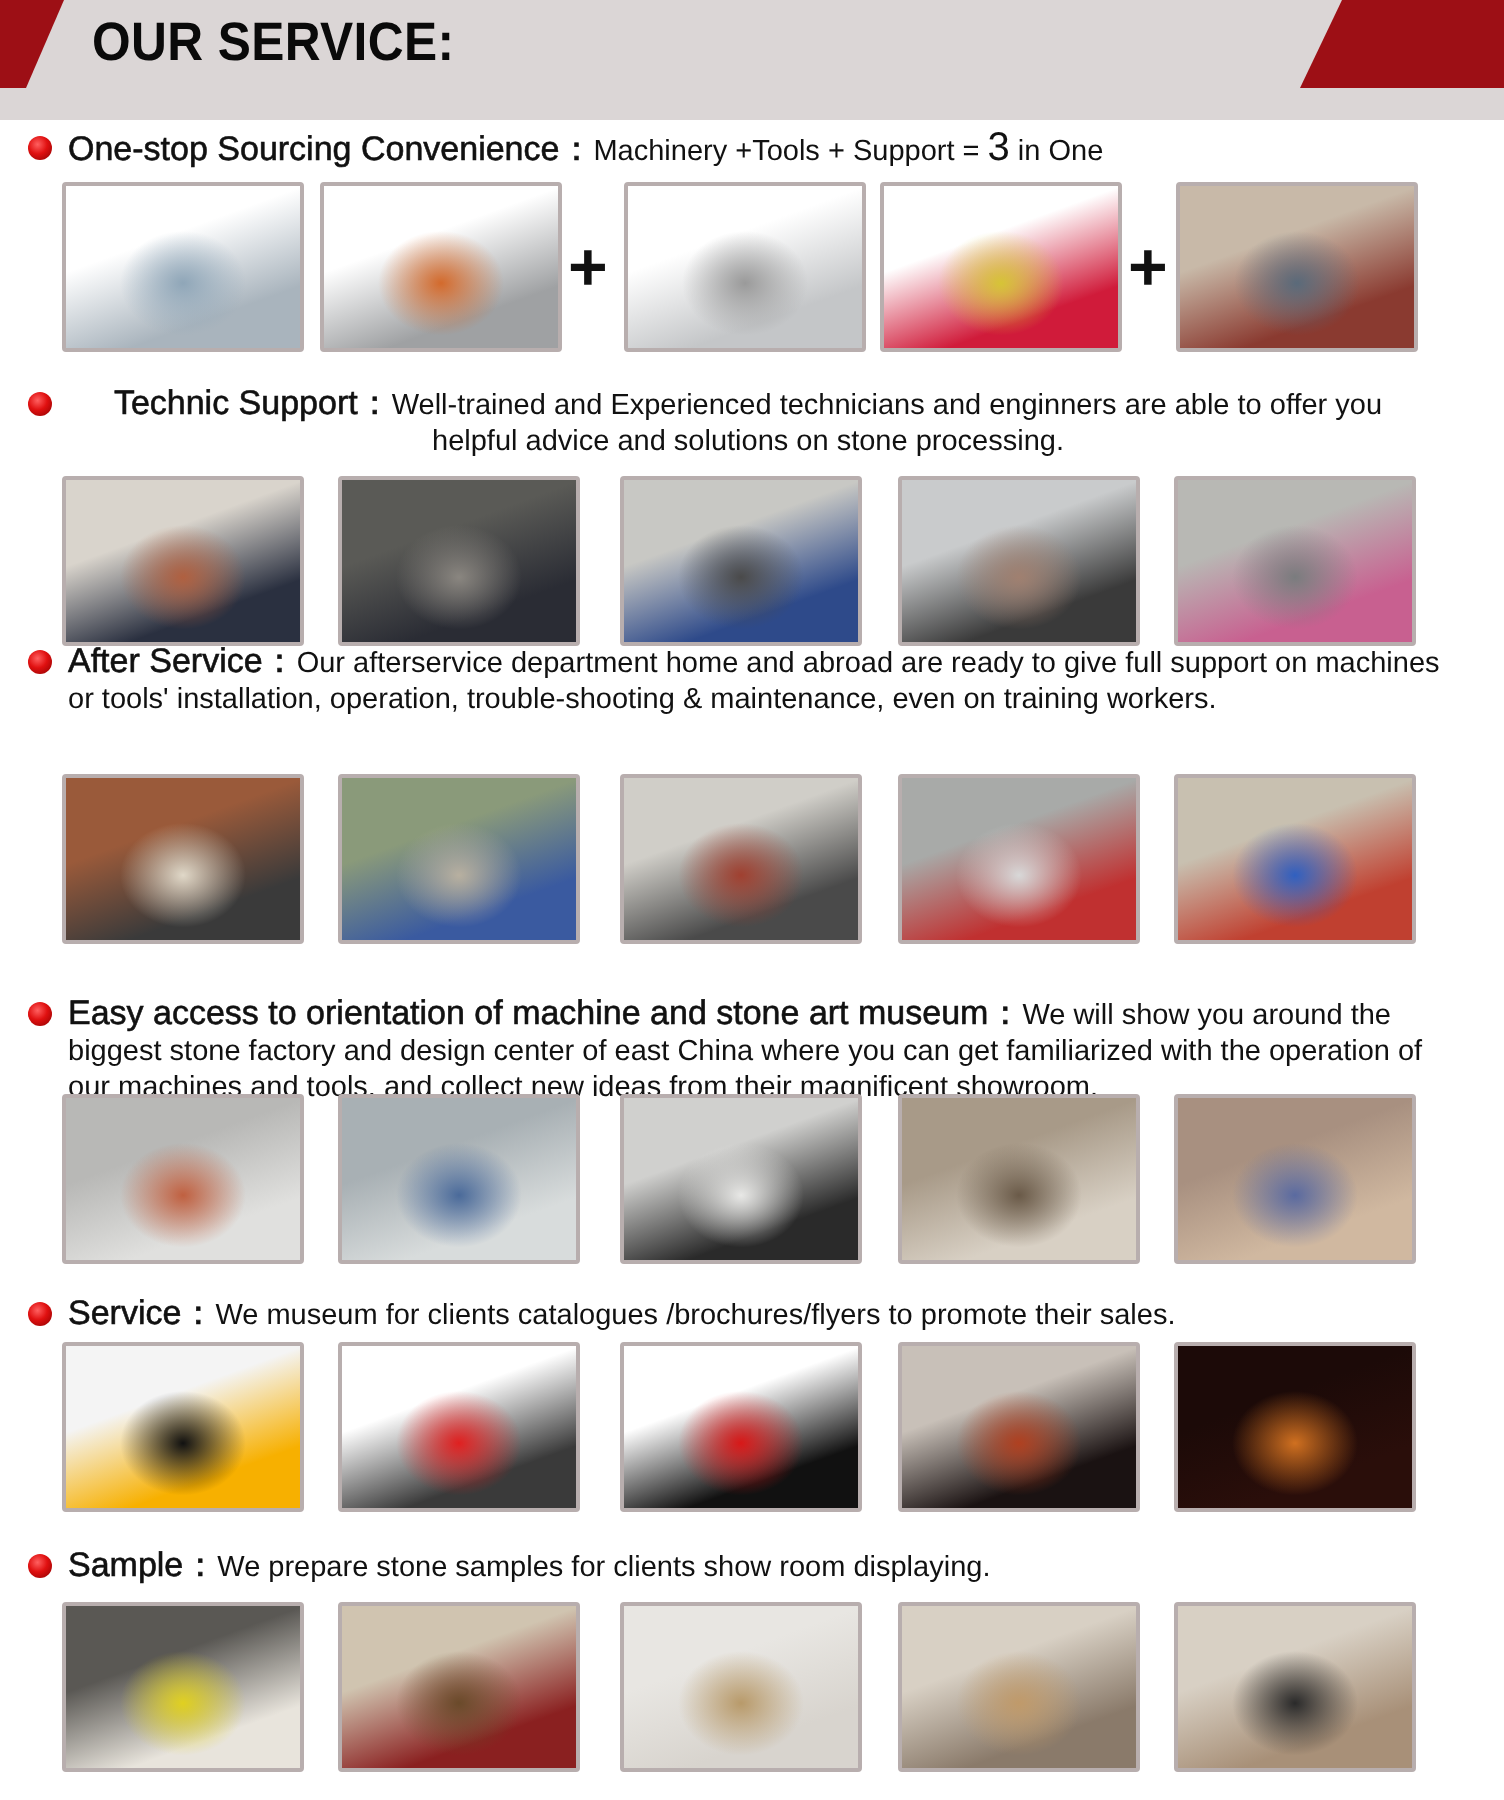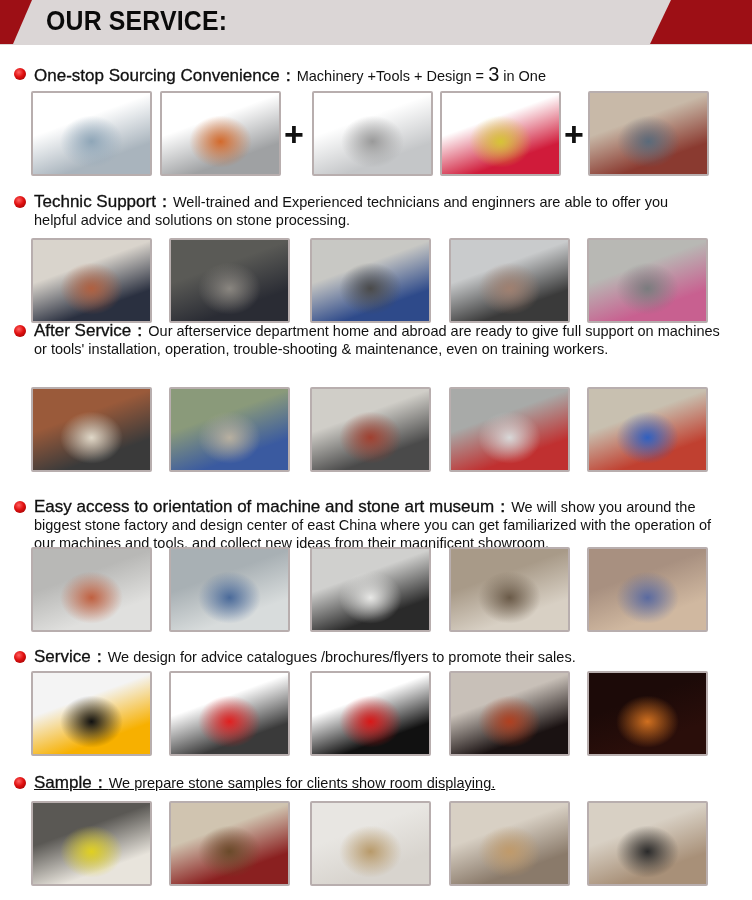--- a/index.html
+++ b/index.html
@@ -1,17 +1,17 @@
 <!DOCTYPE html>
 <html><head>
 <meta charset="utf-8">
 <style>
   html,body{margin:0;padding:0;background:#fff;}
   body{width:752px;height:900px;position:relative;overflow:hidden;font-family:"Liberation Sans",sans-serif;color:#111;}
-  .header{position:absolute;left:0;top:0;width:752px;height:45px;background:#dbd6d6;}
+  .header{position:absolute;left:0;top:0;width:752px;height:60px;background:#dbd6d6;}
   .red-left{position:absolute;left:0;top:0;width:34px;height:44px;background:#9d0f15;clip-path:polygon(0 0,32px 0,13px 44px,0 44px);}
   .red-right{position:absolute;left:650px;top:0;width:102px;height:44px;background:#9d0f15;clip-path:polygon(21px 0,102px 0,102px 44px,0 44px);}
   .header-title{position:absolute;left:46px;top:6px;font-size:27px;font-weight:bold;letter-spacing:0.2px;color:#0a0a0a;transform:scaleX(0.92);transform-origin:left center;}
   .section-head{position:absolute;left:14px;font-size:15px;line-height:18px;color:#111;}
   .bullet{position:absolute;left:0;top:3px;width:12px;height:12px;border-radius:50%;background:radial-gradient(circle at 40% 35%,#ff6060 0%,#e01010 45%,#8a0000 100%);}
   .head-text{display:block;padding-left:20px;}
   .title{font-weight:normal;font-size:17px;-webkit-text-stroke:0.3px #111;}
   .desc{font-size:14.5px;}
   .thumb{position:absolute;width:117px;height:81px;border:2px solid #b8aeae;border-radius:2px;overflow:hidden;box-sizing:content-box;}
   .plus{position:absolute;font-size:34px;font-weight:bold;line-height:34px;color:#111;}
@@ -21,32 +21,32 @@
 
 <div class="header">
   <div class="red-left"></div>
   <div class="red-right"></div>
   <div class="header-title">OUR SERVICE:</div>
 </div>
 
 <div class="section-head" style="top:65px;width:700px;">
   <span class="bullet"></span>
   <span class="head-text">
-    <span class="title">One-stop Sourcing Convenience：</span><span class="desc">Machinery +Tools + Design = </span><span style="font-size:20px;">3</span><span class="desc"> in  One</span>
+    <span class="title">One-stop Sourcing Convenience：</span><span class="desc">Machinery +Tools + Support = </span><span style="font-size:20px;">3</span><span class="desc"> in  One</span>
   </span>
 </div>
 <div class="thumb" style="left: 31px; top: 91px; background: radial-gradient(at 50% 60%, rgb(143, 166, 184) 0%, rgba(143, 166, 184, 0) 38%), linear-gradient(160deg, rgb(255, 255, 255) 0%, rgb(255, 255, 255) 35%, rgb(169, 180, 189) 75%, rgb(169, 180, 189) 100%);" title="bridge stone cutting machine"></div>
 <div class="thumb" style="left: 160px; top: 91px; background: radial-gradient(at 50% 60%, rgb(211, 106, 44) 0%, rgba(211, 106, 44, 0) 38%), linear-gradient(160deg, rgb(255, 255, 255) 0%, rgb(255, 255, 255) 35%, rgb(159, 161, 163) 75%, rgb(159, 161, 163) 100%);" title="edge polishing machine"></div>
 <div class="plus" style="left:284px;top:117px;">+</div>
 <div class="thumb" style="left: 312px; top: 91px; background: radial-gradient(at 50% 60%, rgb(154, 154, 154) 0%, rgba(154, 154, 154, 0) 38%), linear-gradient(160deg, rgb(255, 255, 255) 0%, rgb(255, 255, 255) 35%, rgb(196, 198, 200) 75%, rgb(196, 198, 200) 100%);" title="diamond saw blades"></div>
 <div class="thumb" style="left: 440px; top: 91px; background: radial-gradient(at 50% 60%, rgb(214, 196, 54) 0%, rgba(214, 196, 54, 0) 38%), linear-gradient(160deg, rgb(255, 255, 255) 0%, rgb(255, 255, 255) 35%, rgb(208, 27, 58) 75%, rgb(208, 27, 58) 100%);" title="polishing pads"></div>
 <div class="plus" style="left:564px;top:117px;">+</div>
 <div class="thumb" style="left: 588px; top: 91px; background: radial-gradient(at 50% 60%, rgb(90, 106, 122) 0%, rgba(90, 106, 122, 0) 38%), linear-gradient(160deg, rgb(200, 185, 168) 0%, rgb(200, 185, 168) 35%, rgb(138, 58, 48) 75%, rgb(138, 58, 48) 100%);" title="stone showroom"></div>
 
-<div class="section-head" style="top:193px;width:700px;">
+<div class="section-head" style="top:193px;width:700px;text-align:center;">
   <span class="bullet"></span>
   <span class="head-text"><span class="title">Technic Support：</span><span class="desc">Well-trained and Experienced technicians and enginners are able to offer you helpful advice and solutions on stone processing.</span></span>
 </div>
 <div class="thumb" style="left: 31px; top: 238px; background: radial-gradient(at 50% 60%, rgb(176, 96, 64) 0%, rgba(176, 96, 64, 0) 38%), linear-gradient(160deg, rgb(217, 212, 204) 0%, rgb(217, 212, 204) 35%, rgb(42, 48, 64) 75%, rgb(42, 48, 64) 100%);" title="technician at machine"></div>
 <div class="thumb" style="left: 169px; top: 238px; background: radial-gradient(at 50% 60%, rgb(138, 134, 128) 0%, rgba(138, 134, 128, 0) 38%), linear-gradient(160deg, rgb(90, 90, 86) 0%, rgb(90, 90, 86) 35%, rgb(42, 44, 52) 75%, rgb(42, 44, 52) 100%);" title="technician repairing"></div>
 <div class="thumb" style="left: 310px; top: 238px; background: radial-gradient(at 50% 60%, rgb(74, 74, 74) 0%, rgba(74, 74, 74, 0) 38%), linear-gradient(160deg, rgb(200, 200, 196) 0%, rgb(200, 200, 196) 35%, rgb(46, 74, 138) 75%, rgb(46, 74, 138) 100%);" title="welding work"></div>
 <div class="thumb" style="left: 449px; top: 238px; background: radial-gradient(at 50% 60%, rgb(160, 128, 112) 0%, rgba(160, 128, 112, 0) 38%), linear-gradient(160deg, rgb(201, 203, 204) 0%, rgb(201, 203, 204) 35%, rgb(58, 58, 58) 75%, rgb(58, 58, 58) 100%);" title="factory inspection"></div>
 <div class="thumb" style="left: 587px; top: 238px; background: radial-gradient(at 50% 60%, rgb(122, 124, 126) 0%, rgba(122, 124, 126, 0) 38%), linear-gradient(160deg, rgb(184, 184, 180) 0%, rgb(184, 184, 180) 35%, rgb(200, 96, 144) 75%, rgb(200, 96, 144) 100%);" title="engineers with clients"></div>
 
 <div class="section-head" style="top:322px;width:710px;">
@@ -64,29 +64,29 @@
   <span class="head-text"><span class="title">Easy access to orientation of machine and stone art museum：</span><span class="desc">We will show you around the biggest stone factory and design center of east China where you can get familiarized with the operation of our machines and tools, and collect new ideas from their magnificent showroom.</span></span>
 </div>
 <div class="thumb" style="left: 31px; top: 547px; background: radial-gradient(at 50% 60%, rgb(192, 96, 64) 0%, rgba(192, 96, 64, 0) 38%), linear-gradient(160deg, rgb(184, 184, 182) 0%, rgb(184, 184, 182) 35%, rgb(224, 224, 222) 75%, rgb(224, 224, 222) 100%);" title="stone factory hall"></div>
 <div class="thumb" style="left: 169px; top: 547px; background: radial-gradient(at 50% 60%, rgb(74, 106, 154) 0%, rgba(74, 106, 154, 0) 38%), linear-gradient(160deg, rgb(168, 176, 180) 0%, rgb(168, 176, 180) 35%, rgb(216, 220, 220) 75%, rgb(216, 220, 220) 100%);" title="factory workshop"></div>
 <div class="thumb" style="left: 310px; top: 547px; background: radial-gradient(at 50% 60%, rgb(232, 232, 230) 0%, rgba(232, 232, 230, 0) 38%), linear-gradient(160deg, rgb(208, 208, 206) 0%, rgb(208, 208, 206) 35%, rgb(42, 42, 42) 75%, rgb(42, 42, 42) 100%);" title="visitors in showroom"></div>
 <div class="thumb" style="left: 449px; top: 547px; background: radial-gradient(at 50% 60%, rgb(106, 90, 72) 0%, rgba(106, 90, 72, 0) 38%), linear-gradient(160deg, rgb(168, 154, 136) 0%, rgb(168, 154, 136) 35%, rgb(216, 208, 196) 75%, rgb(216, 208, 196) 100%);" title="marble floor showroom"></div>
 <div class="thumb" style="left: 587px; top: 547px; background: radial-gradient(at 50% 60%, rgb(90, 106, 160) 0%, rgba(90, 106, 160, 0) 38%), linear-gradient(160deg, rgb(168, 144, 128) 0%, rgb(168, 144, 128) 35%, rgb(208, 184, 160) 75%, rgb(208, 184, 160) 100%);" title="marble staircase"></div>
 
 <div class="section-head" style="top:648px;width:700px;">
   <span class="bullet"></span>
-  <span class="head-text"><span class="title">Service：</span><span class="desc">We design for advice catalogues /brochures/flyers to promote  their sales.</span></span>
+  <span class="head-text"><span class="title">Service：</span><span class="desc">We museum for clients catalogues /brochures/flyers to promote  their sales.</span></span>
 </div>
 <div class="thumb" style="left: 31px; top: 671px; background: radial-gradient(at 50% 60%, rgb(17, 17, 17) 0%, rgba(17, 17, 17, 0) 38%), linear-gradient(160deg, rgb(244, 244, 244) 0%, rgb(244, 244, 244) 35%, rgb(247, 176, 0) 75%, rgb(247, 176, 0) 100%);" title="catalogue design"></div>
 <div class="thumb" style="left: 169px; top: 671px; background: radial-gradient(at 50% 60%, rgb(224, 32, 32) 0%, rgba(224, 32, 32, 0) 38%), linear-gradient(160deg, rgb(255, 255, 255) 0%, rgb(255, 255, 255) 35%, rgb(58, 58, 58) 75%, rgb(58, 58, 58) 100%);" title="brochure design"></div>
 <div class="thumb" style="left: 310px; top: 671px; background: radial-gradient(at 50% 60%, rgb(216, 24, 24) 0%, rgba(216, 24, 24, 0) 38%), linear-gradient(160deg, rgb(255, 255, 255) 0%, rgb(255, 255, 255) 35%, rgb(17, 17, 17) 75%, rgb(17, 17, 17) 100%);" title="packaging box design"></div>
 <div class="thumb" style="left: 449px; top: 671px; background: radial-gradient(at 50% 60%, rgb(176, 64, 32) 0%, rgba(176, 64, 32, 0) 38%), linear-gradient(160deg, rgb(200, 192, 184) 0%, rgb(200, 192, 184) 35%, rgb(26, 18, 18) 75%, rgb(26, 18, 18) 100%);" title="printed booklet"></div>
 <div class="thumb" style="left: 587px; top: 671px; background: radial-gradient(at 50% 60%, rgb(208, 112, 32) 0%, rgba(208, 112, 32, 0) 38%), linear-gradient(160deg, rgb(28, 10, 8) 0%, rgb(28, 10, 8) 35%, rgb(42, 14, 10) 75%, rgb(42, 14, 10) 100%);" title="dark brochure cover"></div>
 
-<div class="section-head" style="top:774px;width:700px;text-decoration:underline;">
+<div class="section-head" style="top:774px;width:700px;">
   <span class="bullet"></span>
   <span class="head-text"><span class="title">Sample：</span><span class="desc">We prepare stone samples for clients show room displaying.</span></span>
 </div>
 <div class="thumb" style="left: 31px; top: 801px; background: radial-gradient(at 50% 60%, rgb(224, 208, 32) 0%, rgba(224, 208, 32, 0) 38%), linear-gradient(160deg, rgb(90, 88, 84) 0%, rgb(90, 88, 84) 35%, rgb(232, 228, 220) 75%, rgb(232, 228, 220) 100%);" title="worker arranging samples"></div>
 <div class="thumb" style="left: 169px; top: 801px; background: radial-gradient(at 50% 60%, rgb(106, 74, 42) 0%, rgba(106, 74, 42, 0) 38%), linear-gradient(160deg, rgb(208, 196, 176) 0%, rgb(208, 196, 176) 35%, rgb(138, 32, 32) 75%, rgb(138, 32, 32) 100%);" title="waterjet medallions"></div>
 <div class="thumb" style="left: 310px; top: 801px; background: radial-gradient(at 50% 60%, rgb(184, 154, 106) 0%, rgba(184, 154, 106, 0) 38%), linear-gradient(160deg, rgb(232, 230, 226) 0%, rgb(232, 230, 226) 35%, rgb(216, 212, 206) 75%, rgb(216, 212, 206) 100%);" title="stone skirting samples"></div>
 <div class="thumb" style="left: 449px; top: 801px; background: radial-gradient(at 50% 60%, rgb(192, 154, 106) 0%, rgba(192, 154, 106, 0) 38%), linear-gradient(160deg, rgb(216, 208, 196) 0%, rgb(216, 208, 196) 35%, rgb(138, 122, 106) 75%, rgb(138, 122, 106) 100%);" title="stone slab samples"></div>
 <div class="thumb" style="left: 587px; top: 801px; background: radial-gradient(at 50% 60%, rgb(42, 42, 42) 0%, rgba(42, 42, 42, 0) 38%), linear-gradient(160deg, rgb(216, 208, 196) 0%, rgb(216, 208, 196) 35%, rgb(168, 144, 120) 75%, rgb(168, 144, 120) 100%);" title="marble medallion panels"></div>
 
 </body></html>

